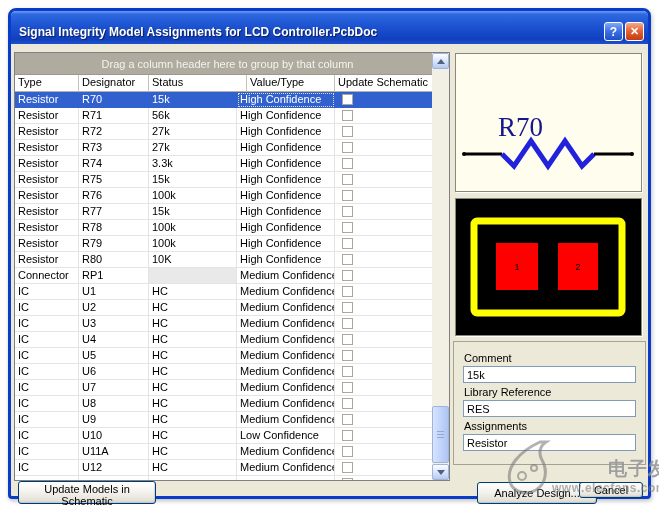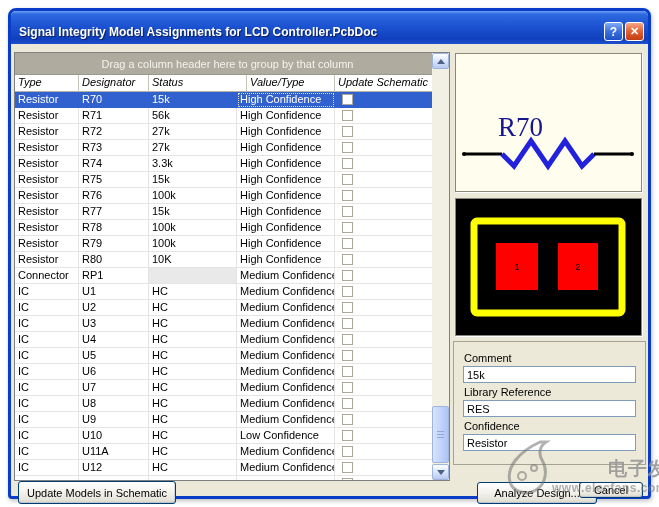--- a/index.html
+++ b/index.html
@@ -34,21 +34,21 @@
     position:absolute;left:3px;top:8px;width:436px;height:429px;box-sizing:border-box;
     background:#FFFFFF;border:1px solid #808080;overflow:hidden;
   }
   .groupbar{
     width:417px;height:22px;box-sizing:border-box;background:#AFAB9F;color:#F4F3EC;
     display:flex;align-items:center;padding-left:8px;border-bottom:1px solid #9B988C;justify-content:center;
   }
   .grid-header{display:flex;width:417px;height:17px;box-sizing:border-box;background:#FFFFFF;}
   .hcell{
     box-sizing:border-box;padding:1px 0 10px 3px;border-right:1px solid #C6C3B8;
-    border-bottom:1px solid #B3B0A4;white-space:nowrap;overflow:hidden;background:#FFF;font-style:italic;
+    border-bottom:1px solid #B3B0A4;white-space:nowrap;overflow:hidden;background:#FFF;
   }
   .rows{width:417px;}
   .trow{display:flex;height:16px;box-sizing:border-box;background:#FFF;cursor:default;}
   .tcell{
     box-sizing:border-box;padding:1px 0 0 3px;border-right:1px solid #E4E4E4;
     border-bottom:1px solid #E4E4E4;white-space:nowrap;overflow:hidden;
   }
   .col-type{width:64px;}
   .col-desig{width:70px;}
   .col-value{width:88px;}
@@ -98,21 +98,21 @@
     width:100%;box-sizing:border-box;height:17px;border:1px solid #7F9DB9;background:#FFF;
     font-family:"Liberation Sans",sans-serif;font-size:11px;padding:1px 3px;display:block;
   }
   
   .xp-btn{
     position:absolute;box-sizing:border-box;height:23px;border:1px solid #003C74;border-radius:3px;
     background:linear-gradient(180deg,#FFFFFF,#F4F3EE 45%,#E6E3DA 85%,#D6D2C6);
     font-family:"Liberation Sans",sans-serif;font-size:11px;color:#000;cursor:pointer;
     box-shadow:inset -1px -1px 0 rgba(160,180,210,0.45);
   }
-  .btn-update{left:7px;top:437px;width:158px;}
+  .btn-update{left:7px;top:437px;width:138px;}
   .btn-analyze{left:466px;top:438px;width:120px;height:22px;text-align:center;}
   .btn-cancel{left:568px;top:438px;width:64px;height:16px;}
   
   .watermark{position:absolute;left:488px;top:436px;width:171px;height:70px;pointer-events:none;z-index:5;}
   .wm-logo{position:absolute;left:12px;top:2px;}
   .wm-text{
     position:absolute;left:72px;top:20px;font-size:19px;font-weight:bold;
     color:rgba(105,105,105,0.62);letter-spacing:1px;white-space:nowrap;
     text-shadow:0 0 1px rgba(255,255,255,0.7);
     margin-left:48px;
@@ -360,21 +360,21 @@
         <text x="61" y="71" text-anchor="middle" font-family="Liberation Sans,sans-serif" font-size="9" fill="#000">1</text>
         <text x="122" y="71" text-anchor="middle" font-family="Liberation Sans,sans-serif" font-size="9" fill="#000">2</text>
       </svg>
     </div>
 
     <div class="fields-box">
       <div class="field-label">Comment</div>
       <input class="field-input" type="text" value="15k" style="">
       <div class="field-label">Library Reference</div>
       <input class="field-input" type="text" value="RES" style="">
-      <div class="field-label">Confidence</div>
+      <div class="field-label">Assignments</div>
       <input class="field-input" type="text" value="Resistor" style="">
     </div>
 
     <button class="xp-btn btn-update">Update Models in Schematic</button>
     <button class="xp-btn btn-analyze">Analyze Design...</button>
     <button class="xp-btn btn-cancel">Cancel</button>
   </div>
 </div>
 
 <div class="watermark">

